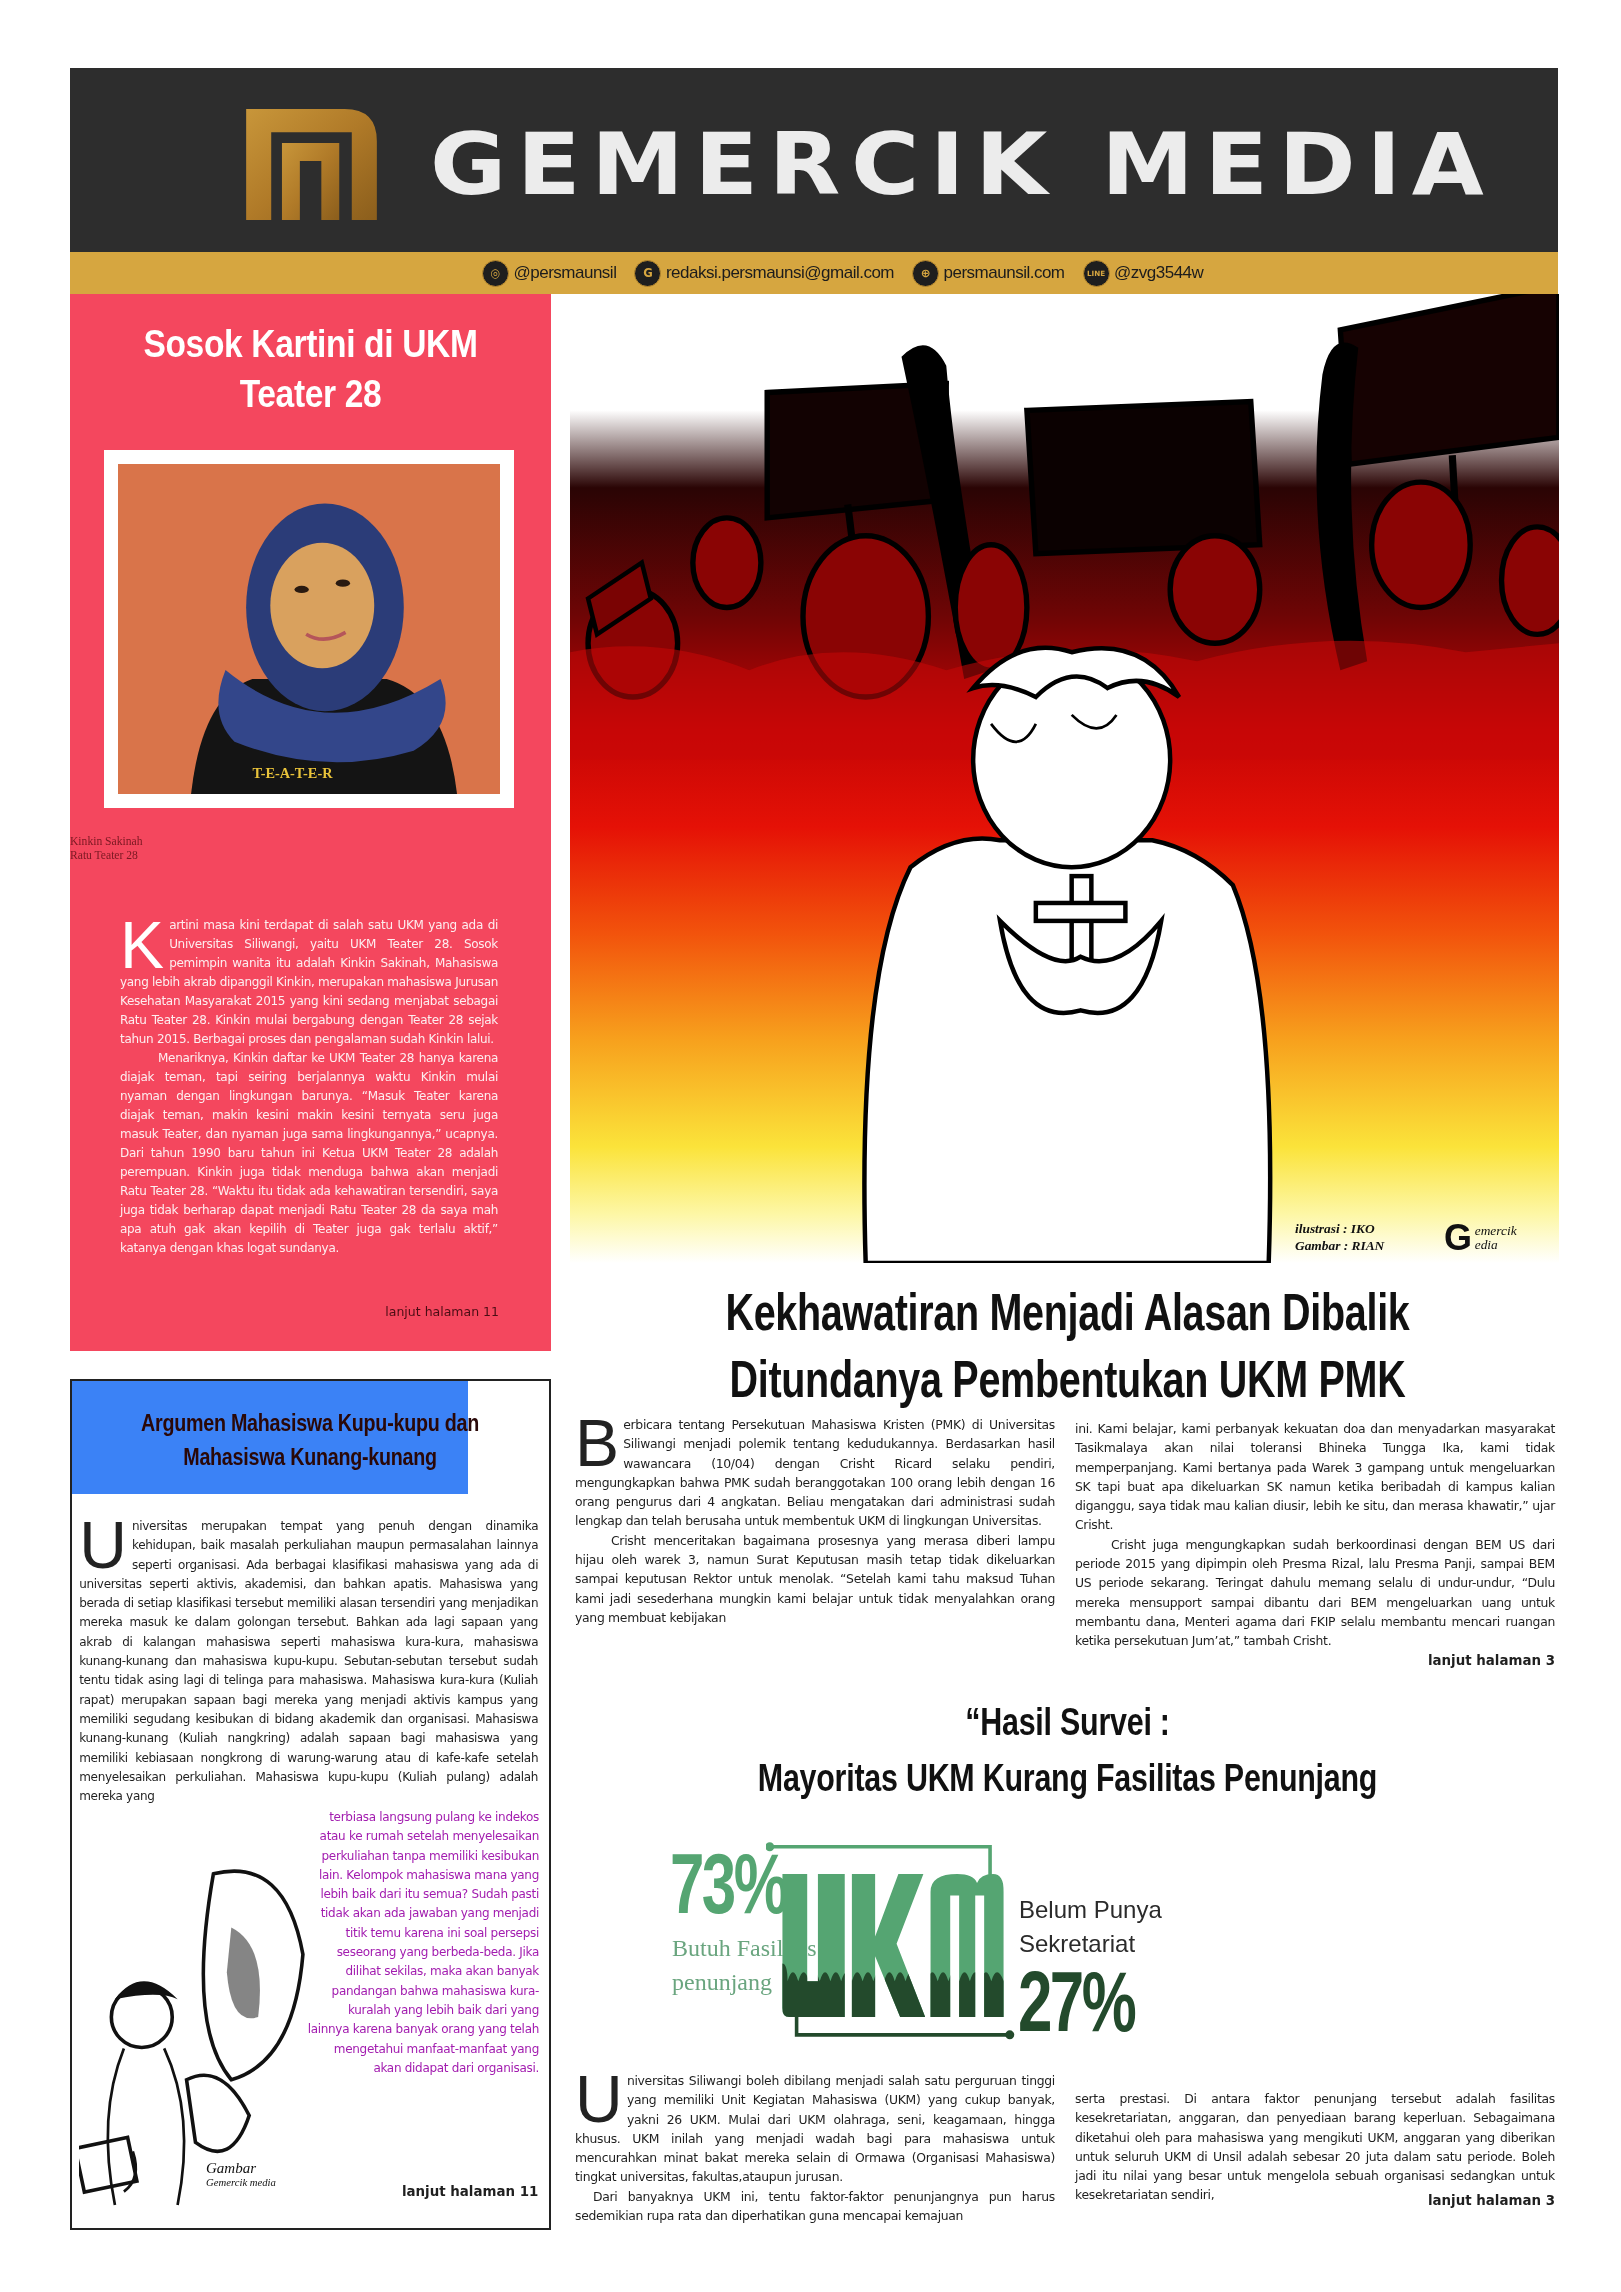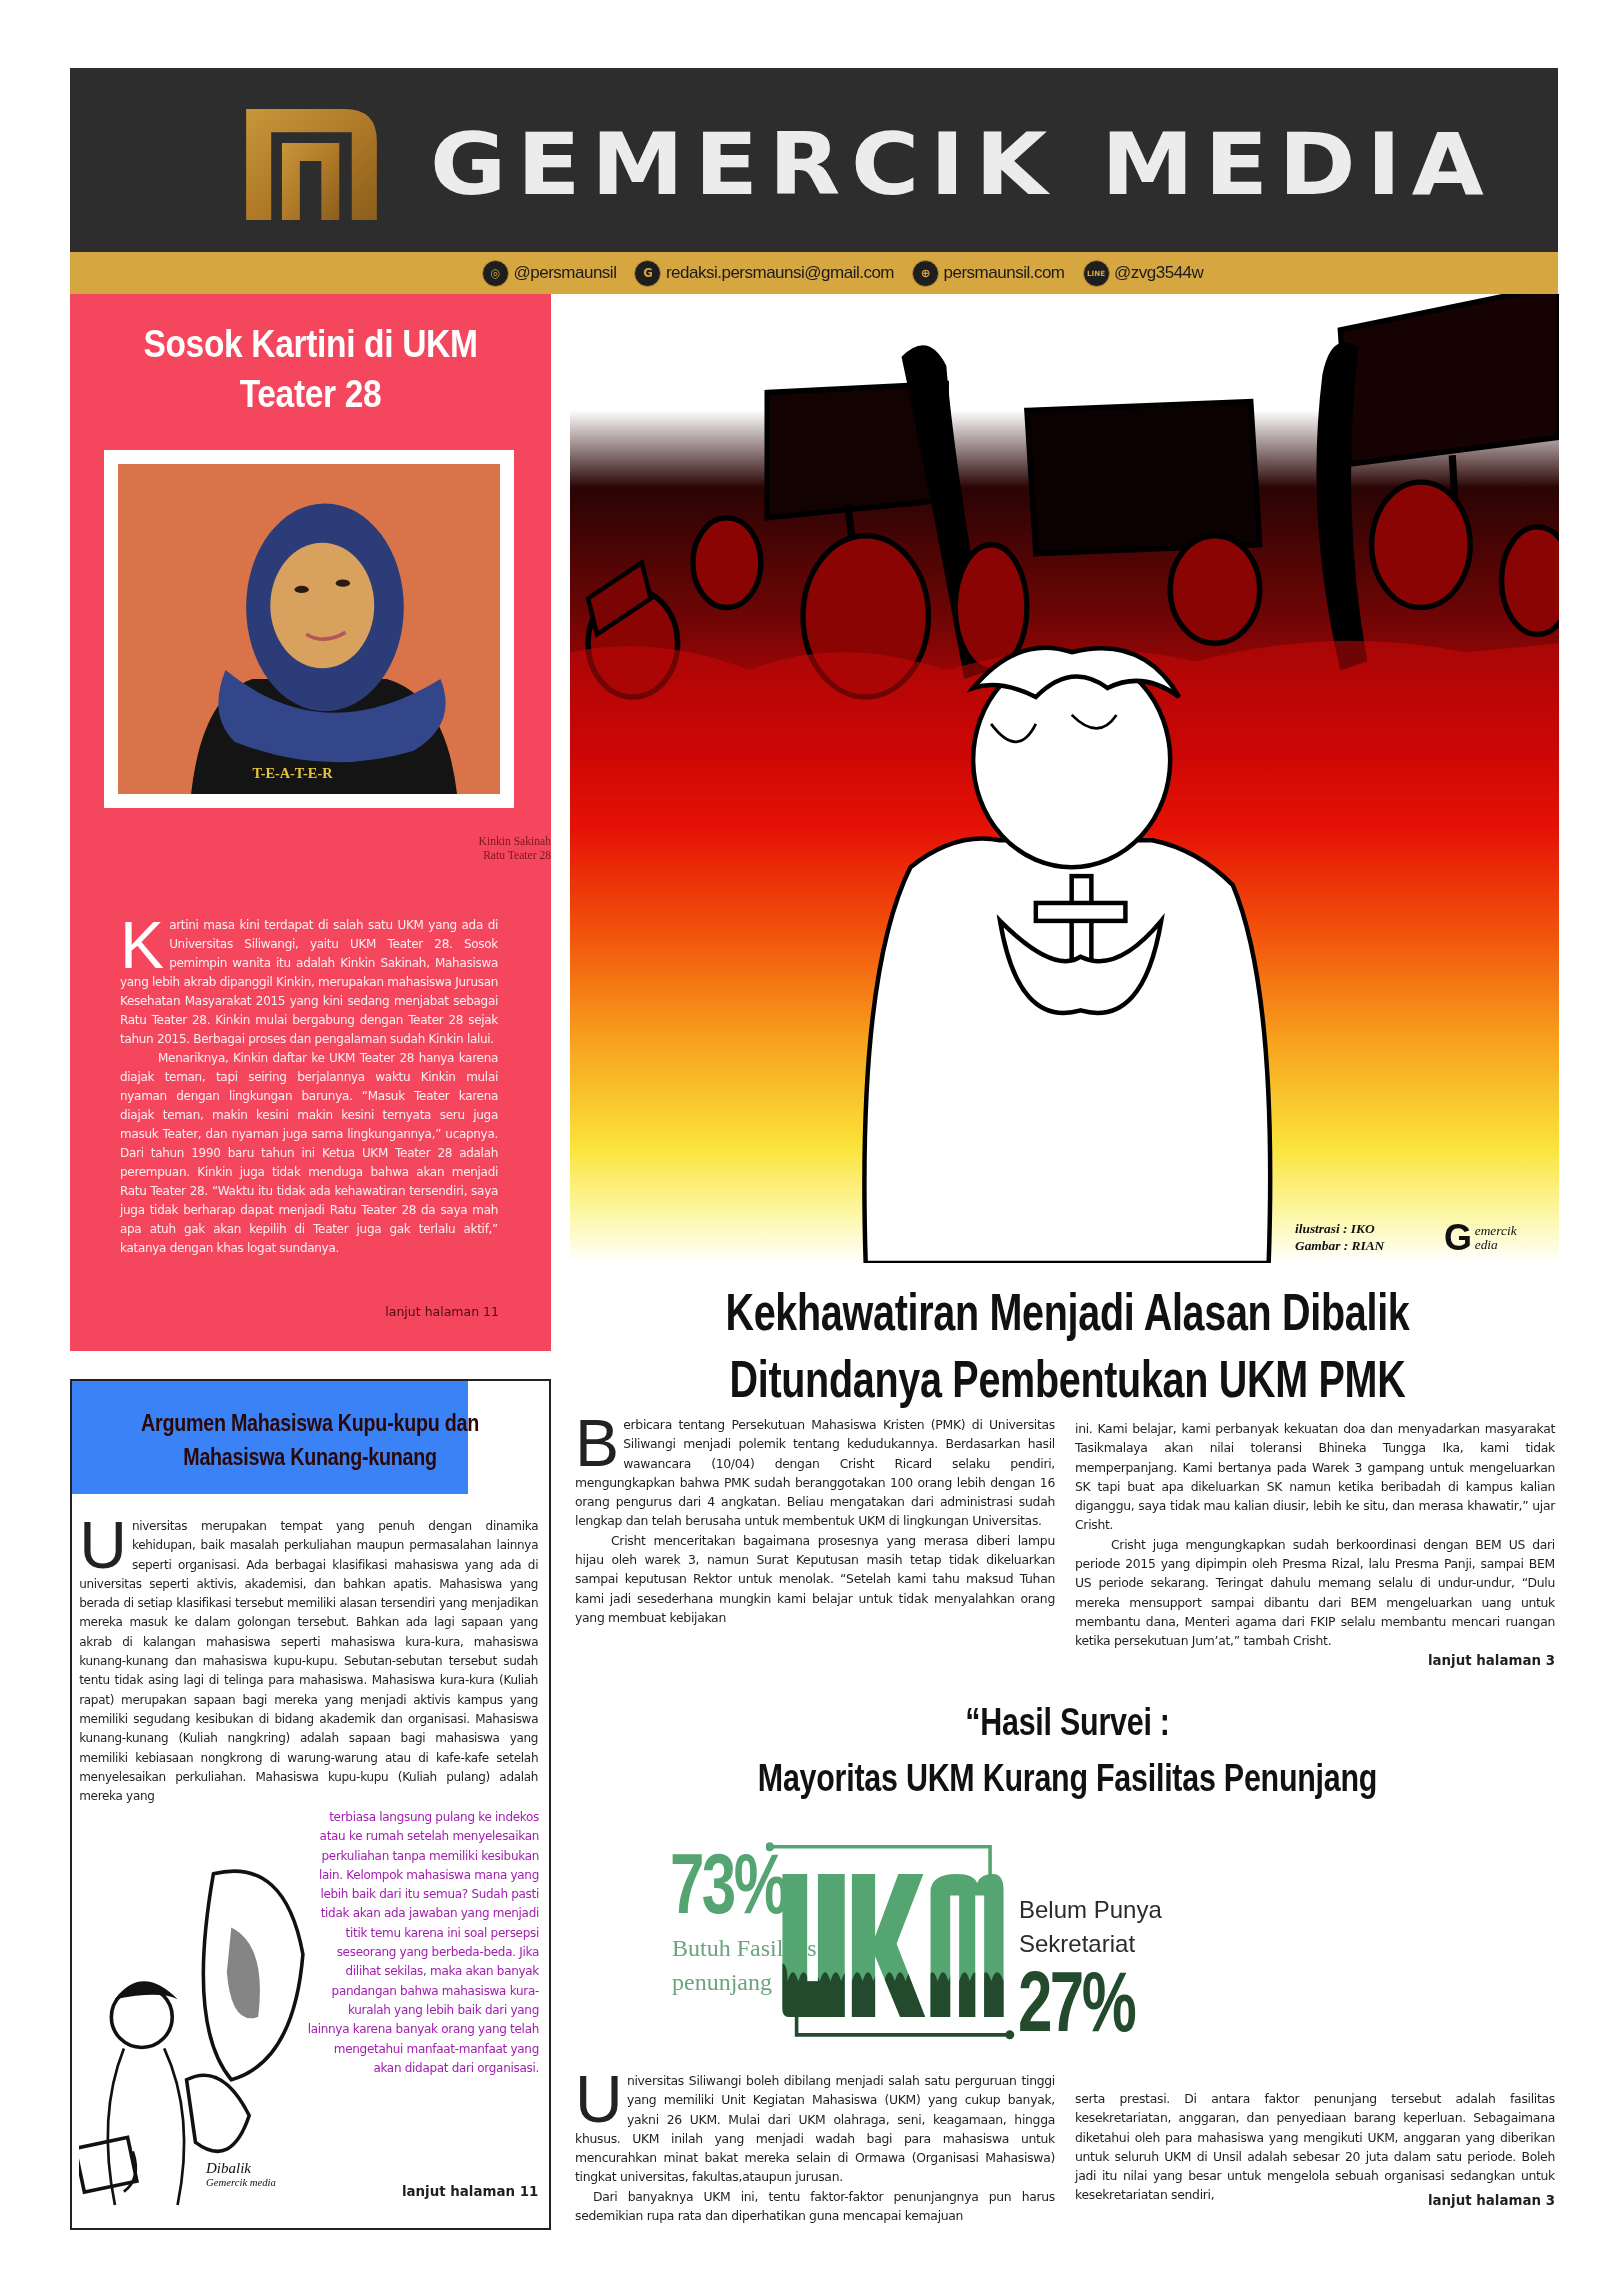--- a/index.html
+++ b/index.html
@@ -19,21 +19,21 @@
     font-family: "DejaVu Sans", sans-serif; }
   .contact-text { font-family: "Liberation Sans", sans-serif; font-size: 17px; color: #1c1c1c; letter-spacing: -0.5px; }
 
   
   .kartini { position: absolute; left: 70px; top: 294px; width: 481px; height: 1057px; background: #f4475e; }
   .kartini-title { position: absolute; left: 0; top: 25px; width: 481px; text-align: center; color: #fff;
     font-family: "Liberation Sans", sans-serif; font-weight: bold; font-size: 39px; line-height: 50px;
     transform: scaleX(0.86); letter-spacing: -0.4px; }
   .photo-frame { position: absolute; left: 34px; top: 156px; width: 410px; height: 358px; background: #fff; padding: 14px; }
   .photo { width: 100%; height: 100%; background: #d9744a; position: relative; overflow: hidden; }
-  .caption { position: absolute; left: 0; top: 541px; width: 481px; text-align: right; font-family: "Liberation Serif", serif;
+  .caption { position: absolute; left: 0; top: 541px; width: 481px; text-align: left; font-family: "Liberation Serif", serif;
     font-size: 11.6px; line-height: 14.3px; color: #7a1822; }
   .k-body { position: absolute; left: 50px; top: 622px; width: 378px; color: #fdeef0;
     font-family: "DejaVu Sans", sans-serif; font-size: 12px; line-height: 19px; text-align: justify; letter-spacing: -0.3px; }
   .k-body p { text-indent: 0; }
   .k-body p + p { text-indent: 38px; }
   .dropcap-k { float: left; font-family: "Liberation Sans", sans-serif; font-size: 66px; line-height: 54px; color: #fff; margin: 1.8px 5.4px 0 0; }
   .k-cont { position: absolute; right: 52px; top: 1010px; font-family: "DejaVu Sans", sans-serif; font-size: 12.5px; color: #4b0d14; }
 
   
   .argumen { position: absolute; left: 70px; top: 1379px; width: 481px; height: 851px; border: 2.7px solid #222; background: #fff; overflow: hidden; }
@@ -156,21 +156,21 @@
     <path d="M150 30 Q230 10 250 120 Q240 240 170 260 Q120 200 150 30 Z" fill="none" stroke="#111" stroke-width="4"></path>
     <path d="M170 90 Q210 110 200 190 Q170 200 165 140 Z" fill="#333" opacity="0.6"></path>
     <path d="M120 260 Q160 240 190 300 Q170 360 130 330 Z" fill="none" stroke="#111" stroke-width="4"></path>
     <circle cx="70" cy="190" r="34" fill="none" stroke="#111" stroke-width="4"></circle>
     <path d="M40 170 Q70 130 110 170 Q90 160 40 170 Z" fill="#111"></path>
     <path d="M50 225 Q20 300 40 400 M95 225 Q130 300 110 400" fill="none" stroke="#111" stroke-width="3"></path>
     <rect x="0" y="330" width="60" height="50" fill="none" stroke="#111" stroke-width="4" transform="rotate(-12 30 355)"></rect>
     <path d="M60 340 Q70 370 50 385" fill="none" stroke="#111" stroke-width="3"></path>
   </svg>
   <div class="artist">
-    <div style="font-size:15px;line-height:16px">Dibalik</div>
+    <div style="font-size:15px;line-height:16px">Gambar</div>
     <div style="font-size:10.7px">Gemercik media</div>
   </div>
   <div class="a-cont">lanjut halaman 11</div>
 </section>
 
 <div class="illus">
   <svg width="989" height="969" viewBox="0 0 1104 1082">
 
     <path d="M220 110 L420 100 L418 230 L220 250 Z" fill="#120202" stroke="#000" stroke-width="6"></path>
     <path d="M510 130 L760 120 L770 280 L520 290 Z" fill="#0b0101" stroke="#000" stroke-width="6"></path>

